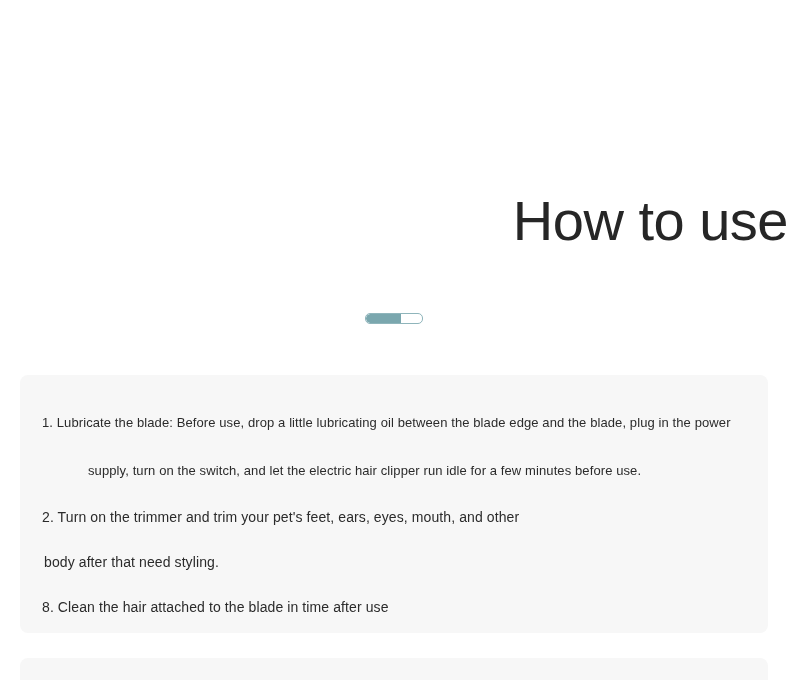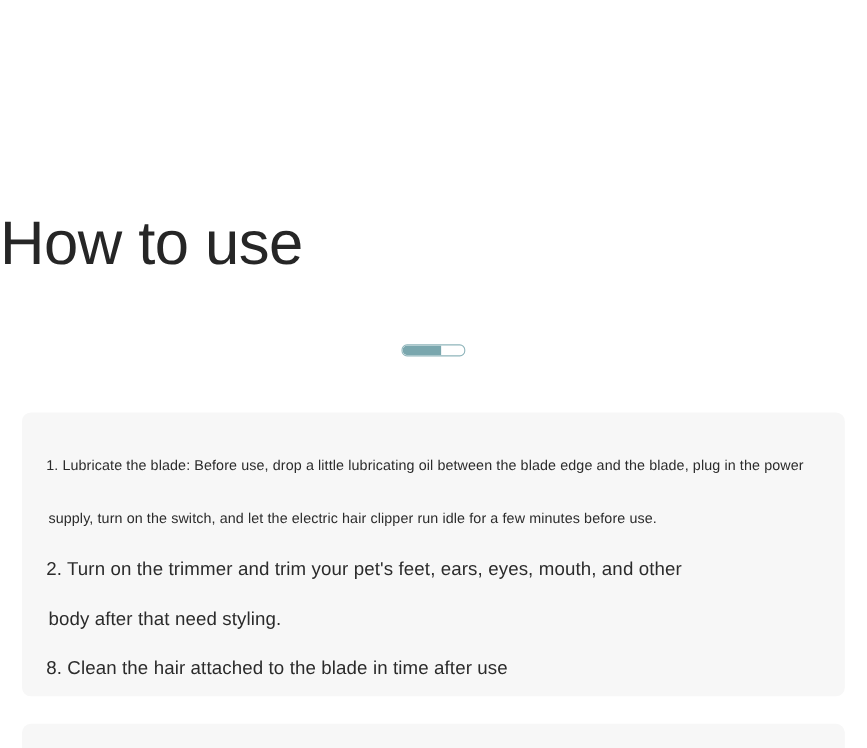--- a/index.html
+++ b/index.html
@@ -21,21 +21,21 @@
     height: 680px;
     position: relative;
     box-sizing: border-box;
   }
 
   .title {
     position: absolute;
     top: 148px;
     left: 0;
     width: 788px;
-    text-align: left;
+    text-align: right;
     font-size: 56px;
     font-weight: 400;
     letter-spacing: -0.5px;
     color: #262626;
     line-height: 70px;
   }
 
   .divider-wrap {
     position: absolute;
     top: 313px;
@@ -81,28 +81,29 @@
     color: #2b2b2b;
   }
 
   .step-small {
     font-size: 13px;
     line-height: 48px;
     letter-spacing: 0.1px;
   }
 
   .step-large {
-    font-size: 17px;
+    font-size: 14px;
     line-height: 45px;
     letter-spacing: 0.1px;
   }
 
   .step-small .line2 {
     display: block;
     padding-left: 2px;
+    margin-left: 44px;
   }
   .step-large .line2 {
     display: block;
     padding-left: 2px;
   }
 
   .card-bottom {
     position: absolute;
     left: 20px;
     top: 658px;

